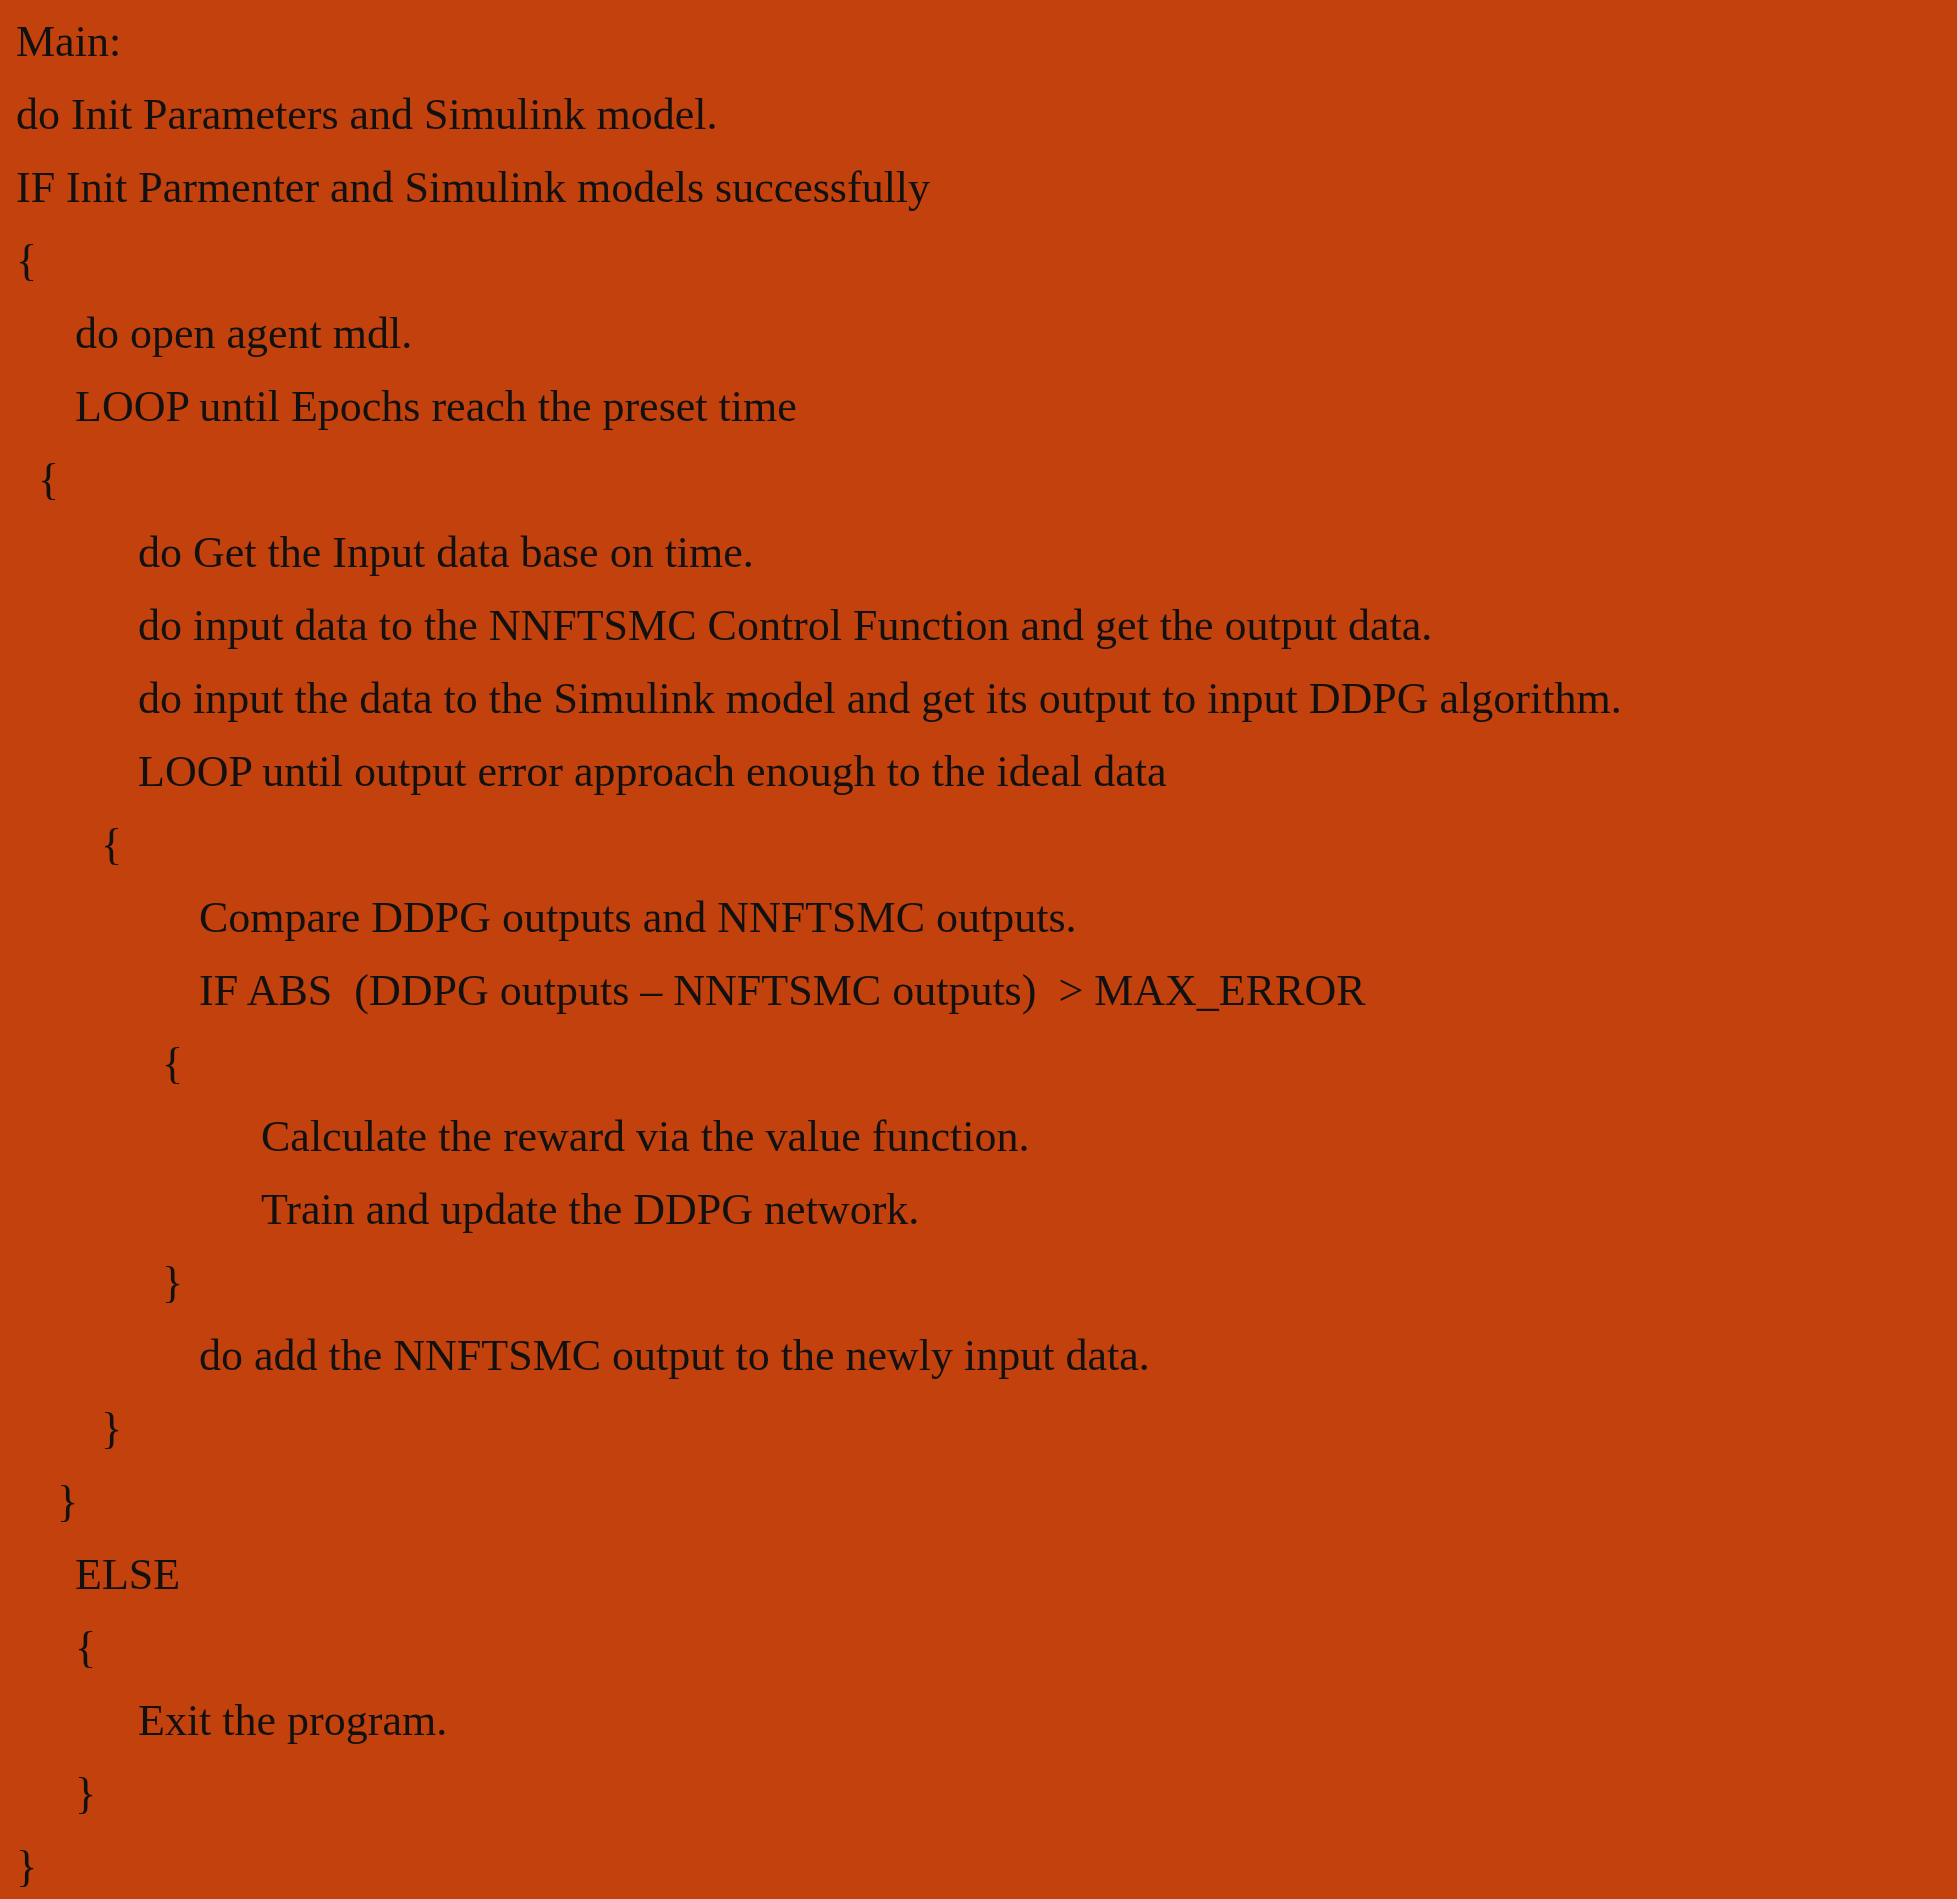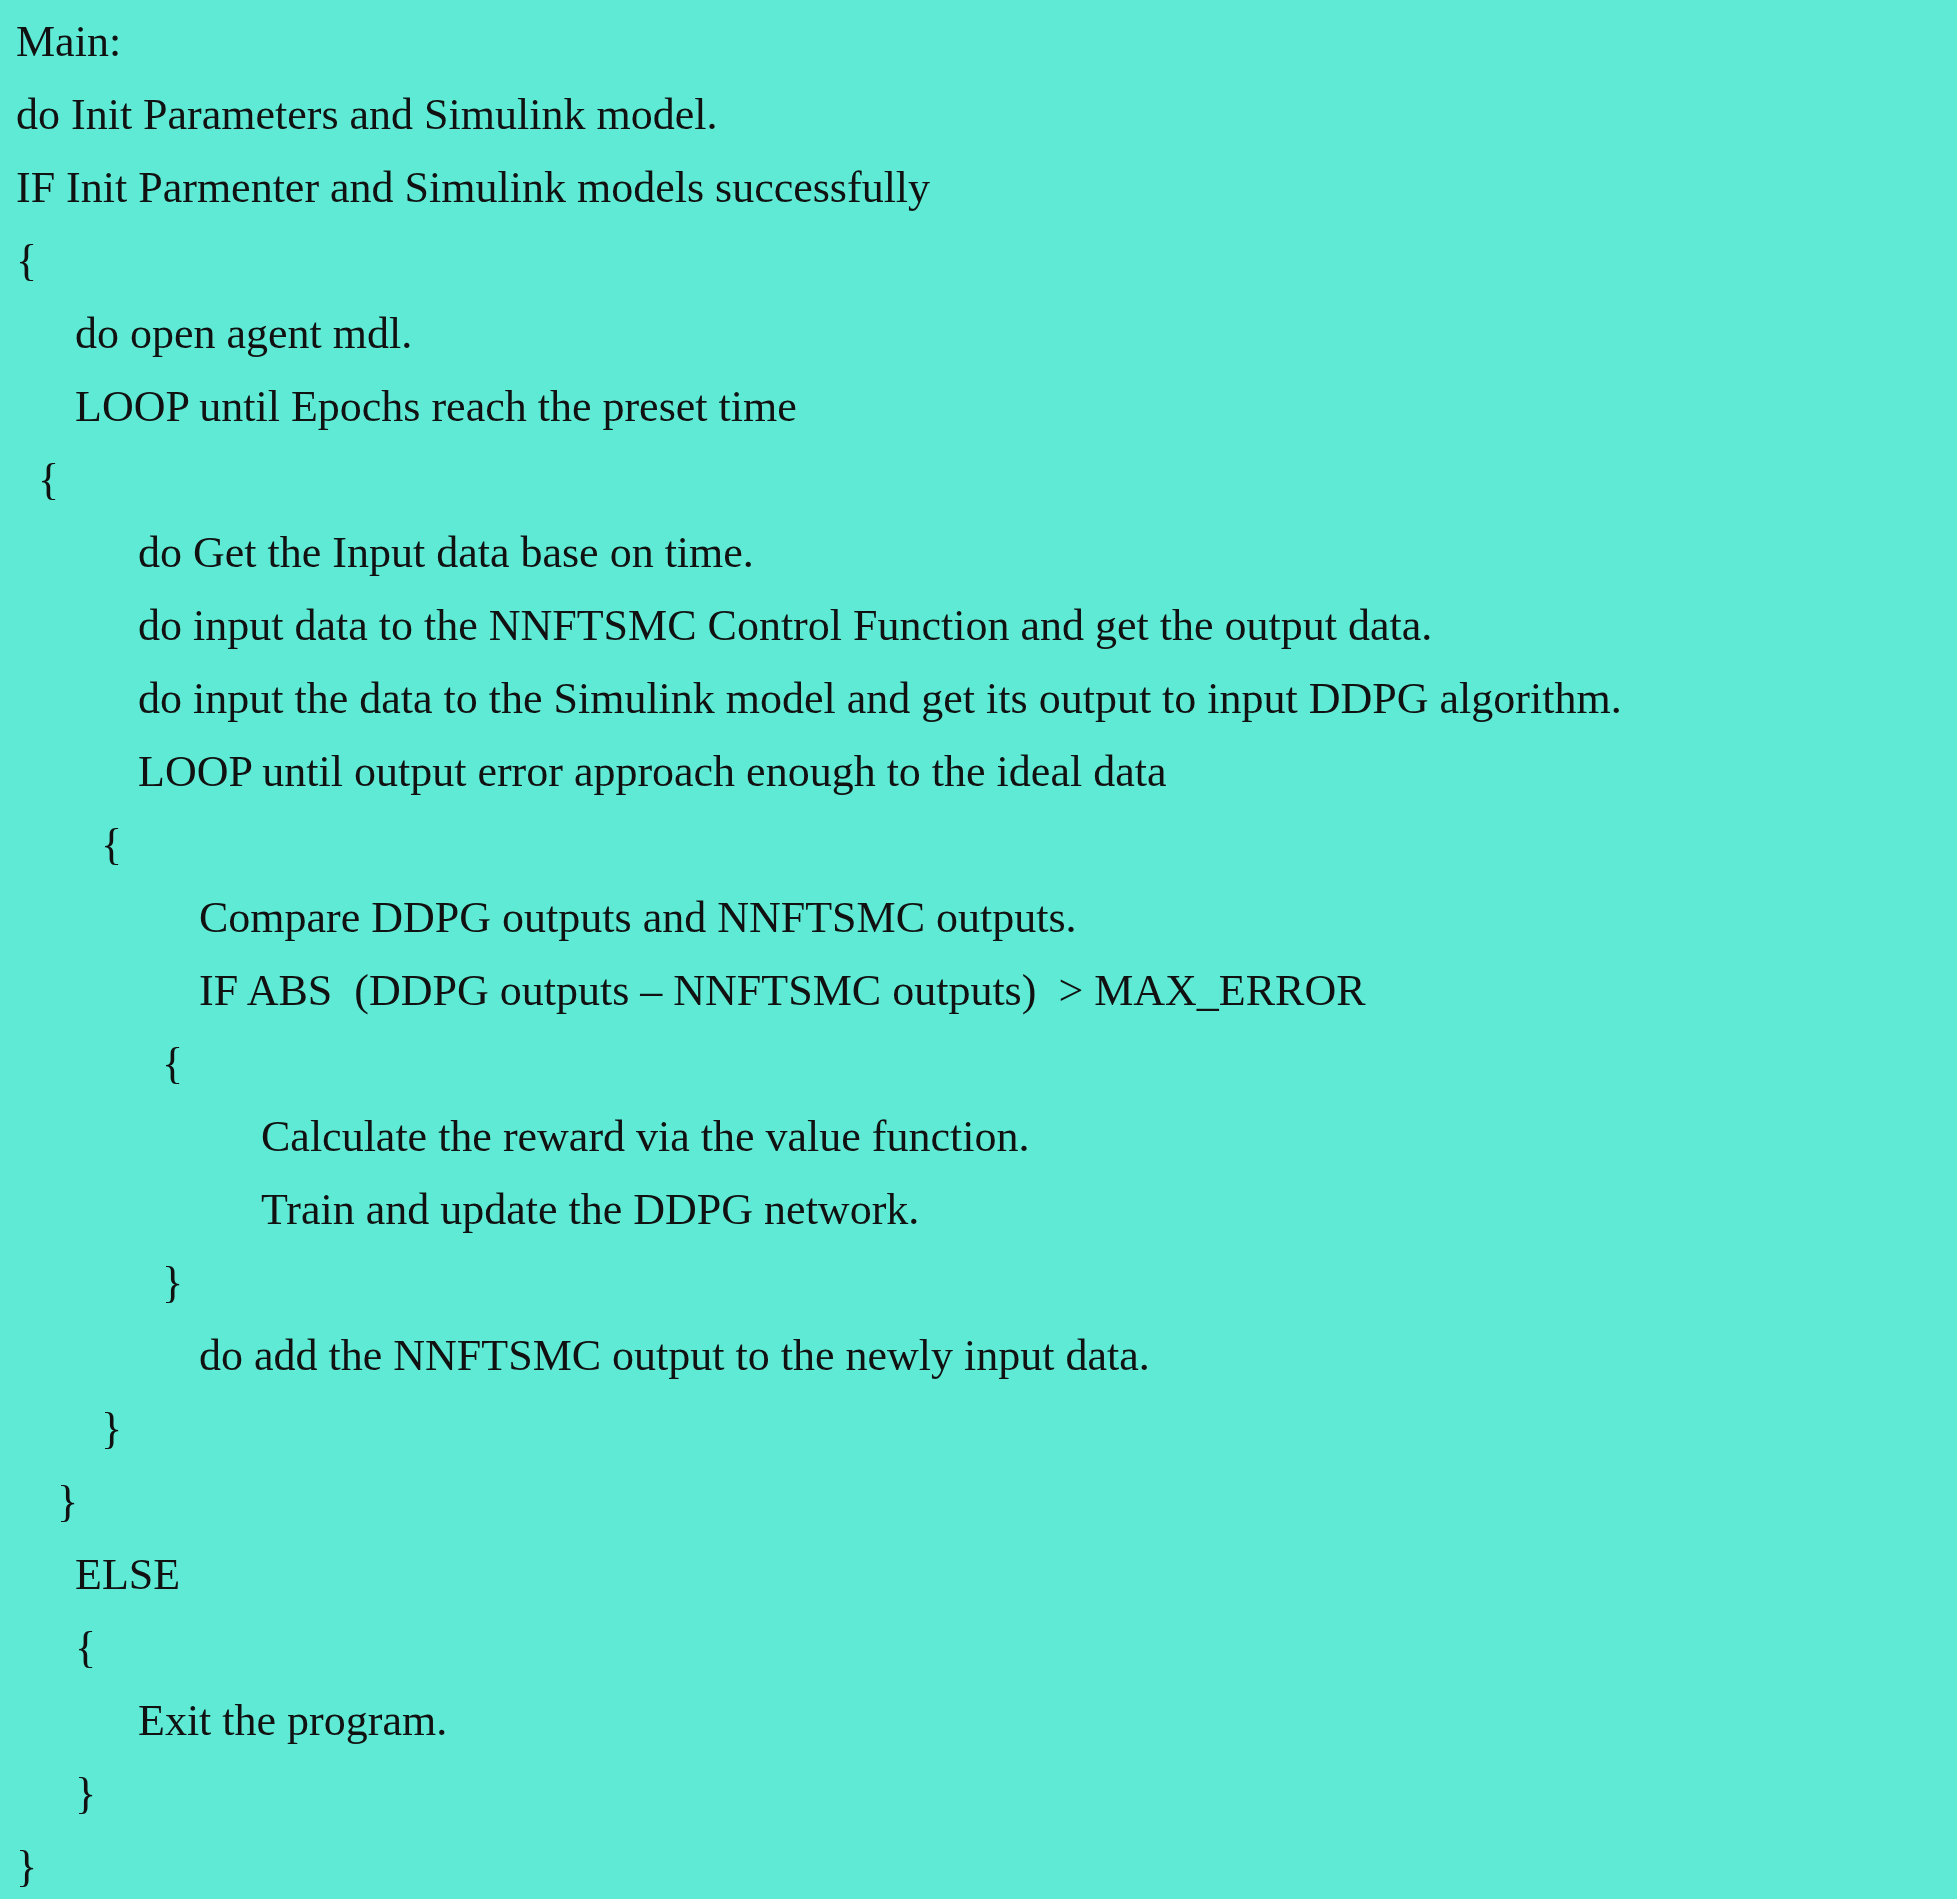--- a/index.html
+++ b/index.html
@@ -8,21 +8,21 @@
     background: #ffffff;
   }
   body {
     width: 1957px;
     height: 1899px;
     overflow: hidden;
   }
   .page {
     width: 1957px;
     height: 1899px;
-    background: #5eead4;
+    background: #c2410c;
     box-sizing: border-box;
     padding-top: 4.7px;
   }
   .pseudocode {
     font-family: "Liberation Serif", "DejaVu Serif", serif;
     font-size: 44px;
     line-height: 73px;
     color: #111111;
     white-space: pre;
   }

